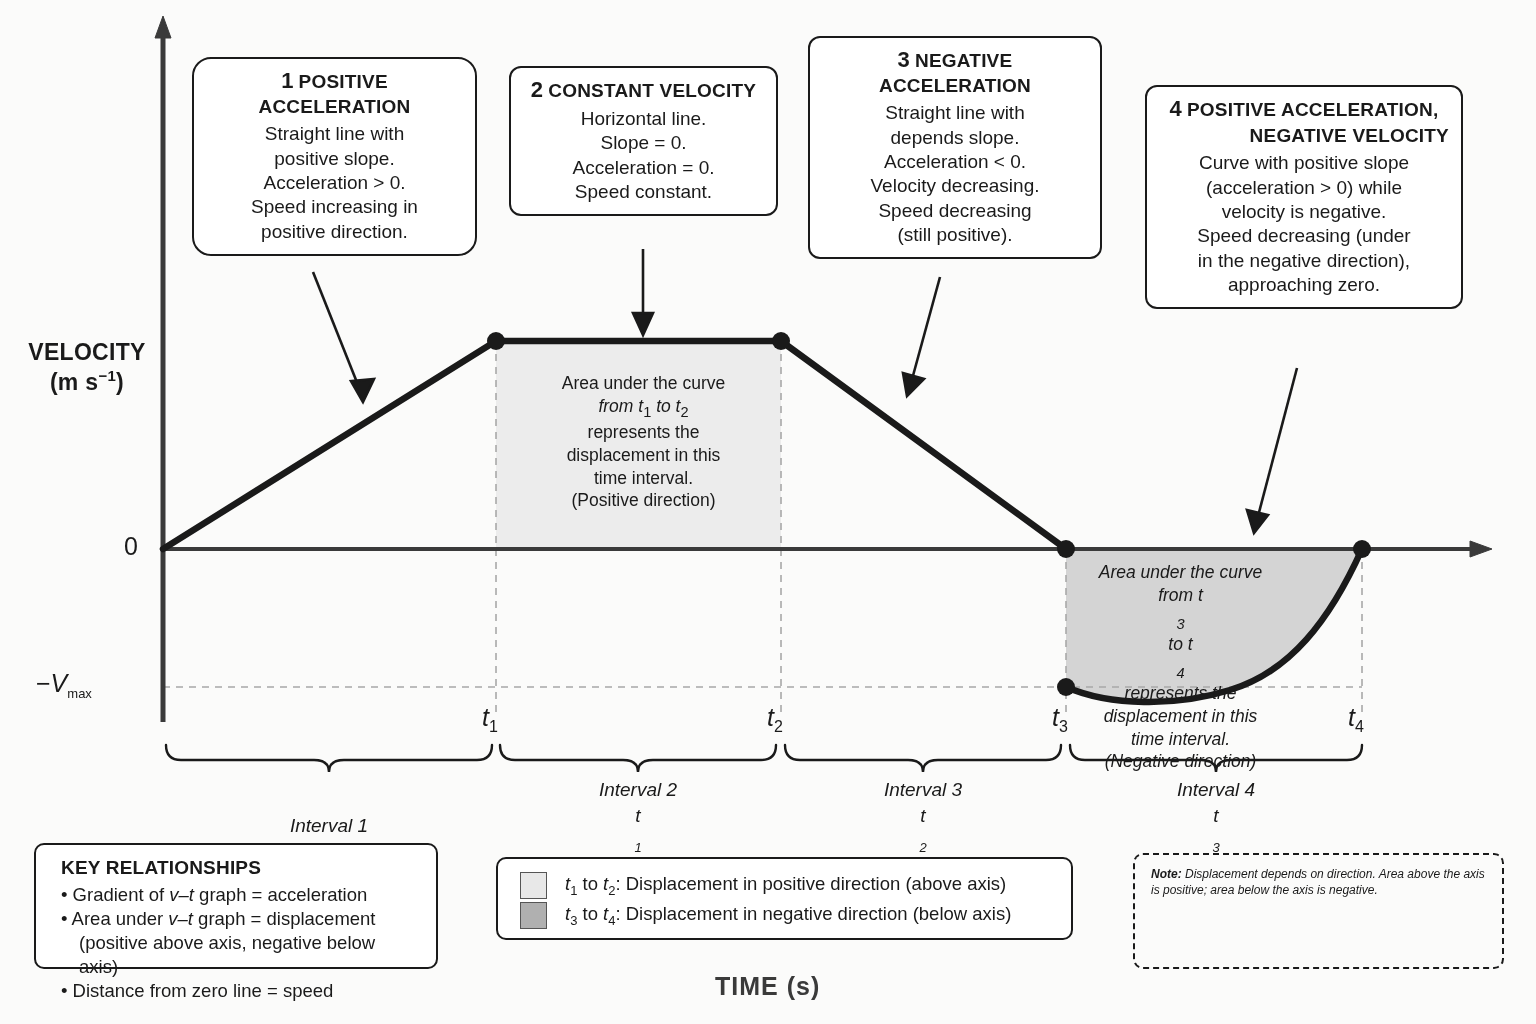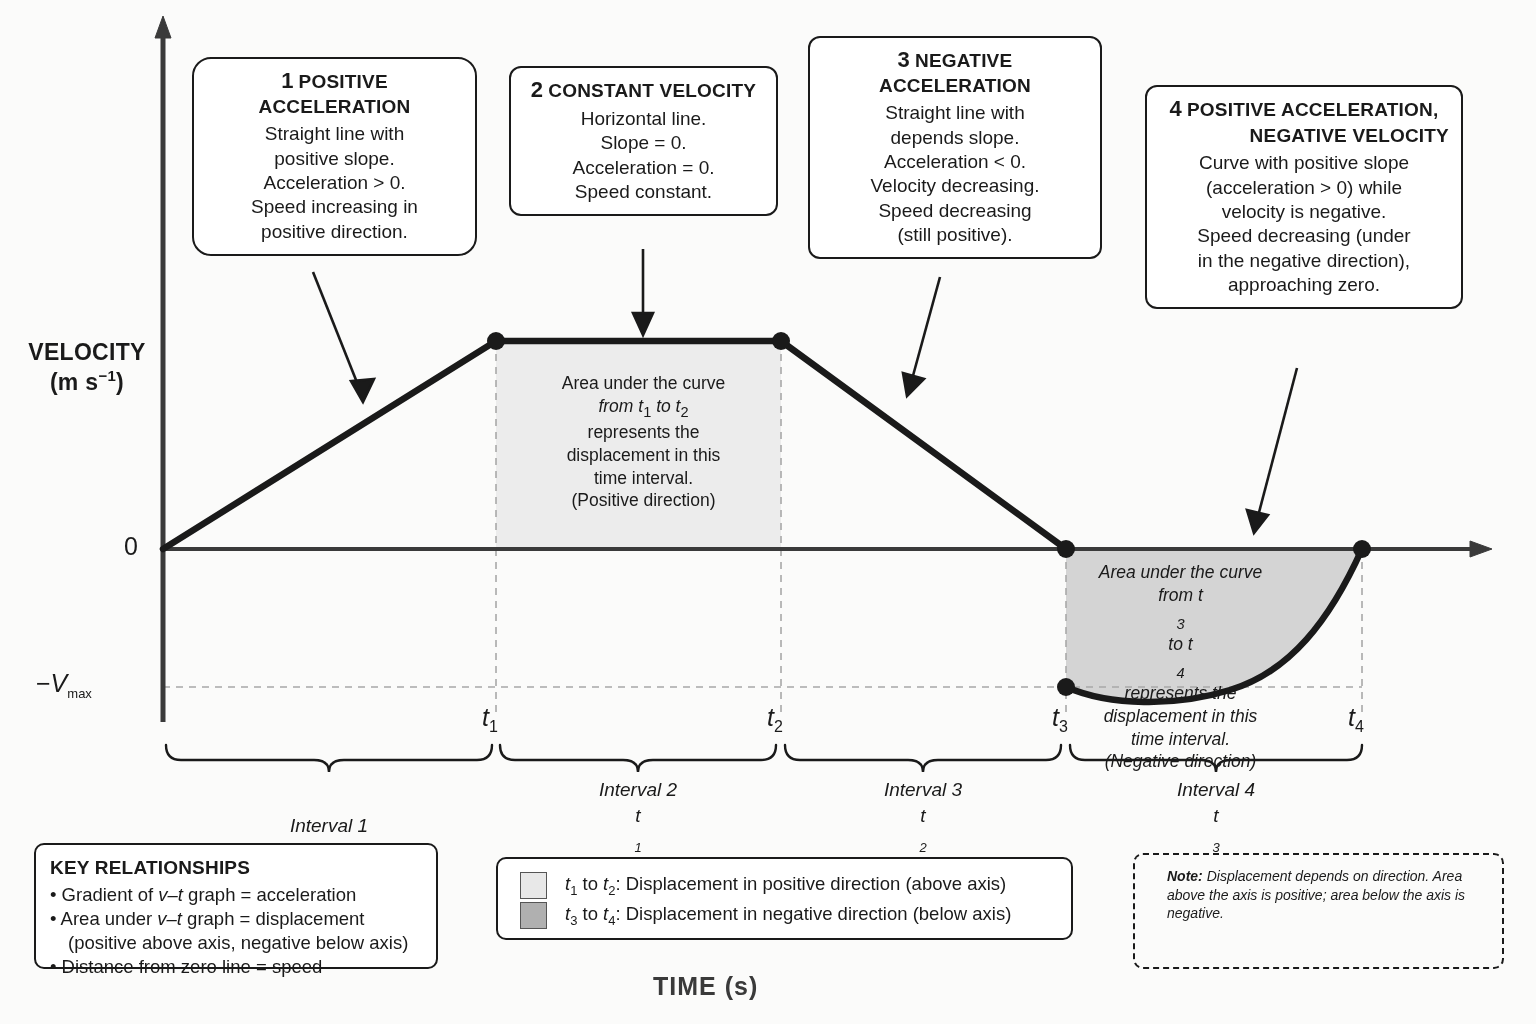--- a/index.html
+++ b/index.html
@@ -53,36 +53,36 @@
 
   .panel{
     position:absolute;
     background:#ffffff;
     border:2px solid #1a1a1a;
     border-radius:10px;
     box-sizing:border-box;
   }
   .panel.dashed{border-style:dashed;background:#fbfbfa;}
 
-  #key-panel{padding:12px 14px;}
+  #key-panel{padding:12px 25px;}
   #key-panel .title{font-weight:bold;font-size:19px;margin-bottom:4px;letter-spacing:.2px;}
   #key-panel ul{margin:0;padding:0;list-style:none;}
   #key-panel li{font-size:18.5px;line-height:1.30;text-indent:-14px;padding-left:14px;}
   #key-panel li .sub{display:block;text-indent:0;padding-left:4px;}
   .vt{font-style:italic;}
 
   #legend-panel{padding:10px 16px;}
   .legrow{display:flex;align-items:center;margin:3px 0;}
   .swatch{width:27px;height:27px;border:1.5px solid #555;box-sizing:border-box;margin-right:18px;flex:0 0 auto;}
   .legtext{font-size:18.5px;}
   .legtext sub{font-size:13px;}
   .legtext .tv{font-style:italic;}
 
   #note-panel{padding:12px 16px;}
-  #note-panel .txt{font-style:italic;font-size:14px;line-height:1.33;margin-left:16px;}
+  #note-panel .txt{font-style:italic;font-size:12px;line-height:1.33;}
   #note-panel .txt b{font-style:italic;font-weight:bold;}
 
   #time-axis-title{position:absolute;font-weight:bold;font-size:25px;letter-spacing:1px;color:#3a3a3a;}
 </style>
 </head>
 <body>
 
 <div id="stage">
 
   <svg class="layer" viewBox="0 0 1536 1024">
@@ -234,21 +234,21 @@
   <div class="ticklabel" style="left:767px;top:703px;">
     <span>t</span><sub>2</sub>
   </div>
   <div class="ticklabel" style="left:1052px;top:703px;">
     <span>t</span><sub>3</sub>
   </div>
   <div class="ticklabel" style="left:1348px;top:703px;">
     <span>t</span><sub>4</sub>
   </div>
 
-  <div id="time-axis-title" style="left:653px;top:972px;">TIME  (s)</div>
+  <div id="time-axis-title" style="left:715px;top:972px;">TIME  (s)</div>
 
   <div class="intervallabel" style="left:179px;top:777px;margin-top:36px;">
     <span>Interval 1</span>
     <span><span>0 &lt; t &lt; t</span><sub>1</sub></span>
   </div>
   <div class="intervallabel" style="left:488px;top:777px;">
     <span>Interval 2</span>
     <span><span>t</span><sub>1</sub><span> &lt; t &lt; t</span><sub>2</sub></span>
   </div>
   <div class="intervallabel" style="left:773px;top:777px;">

